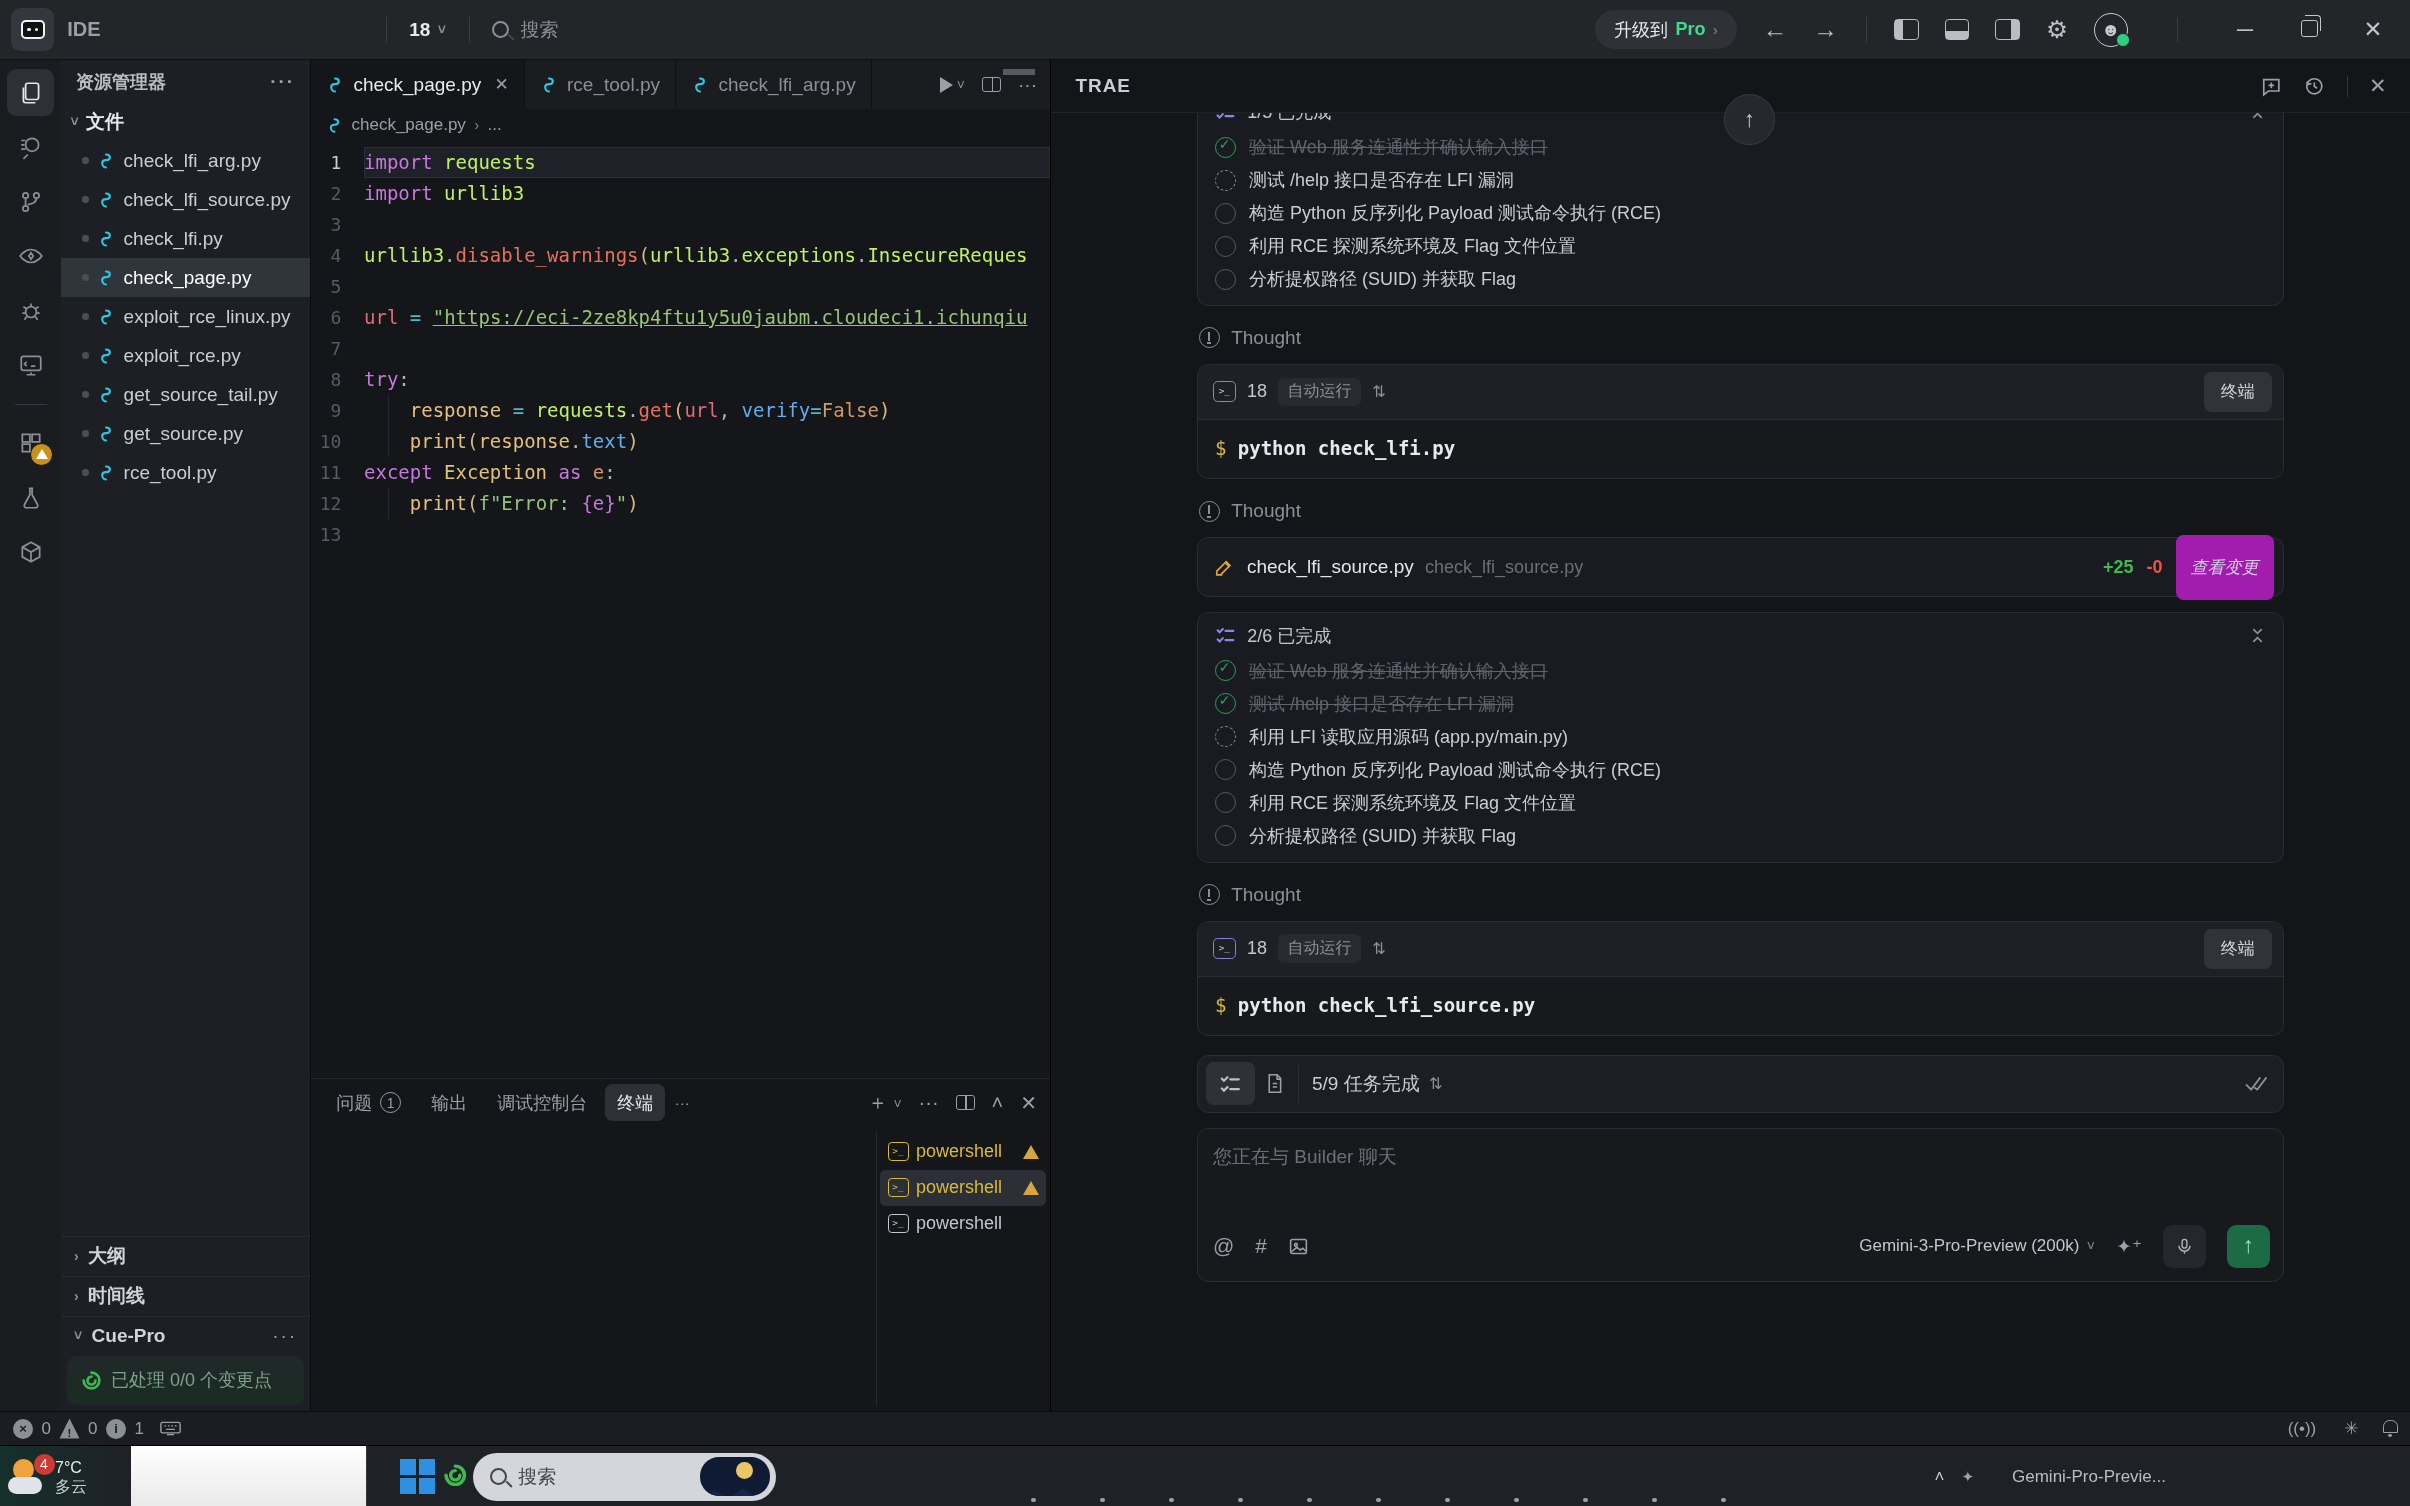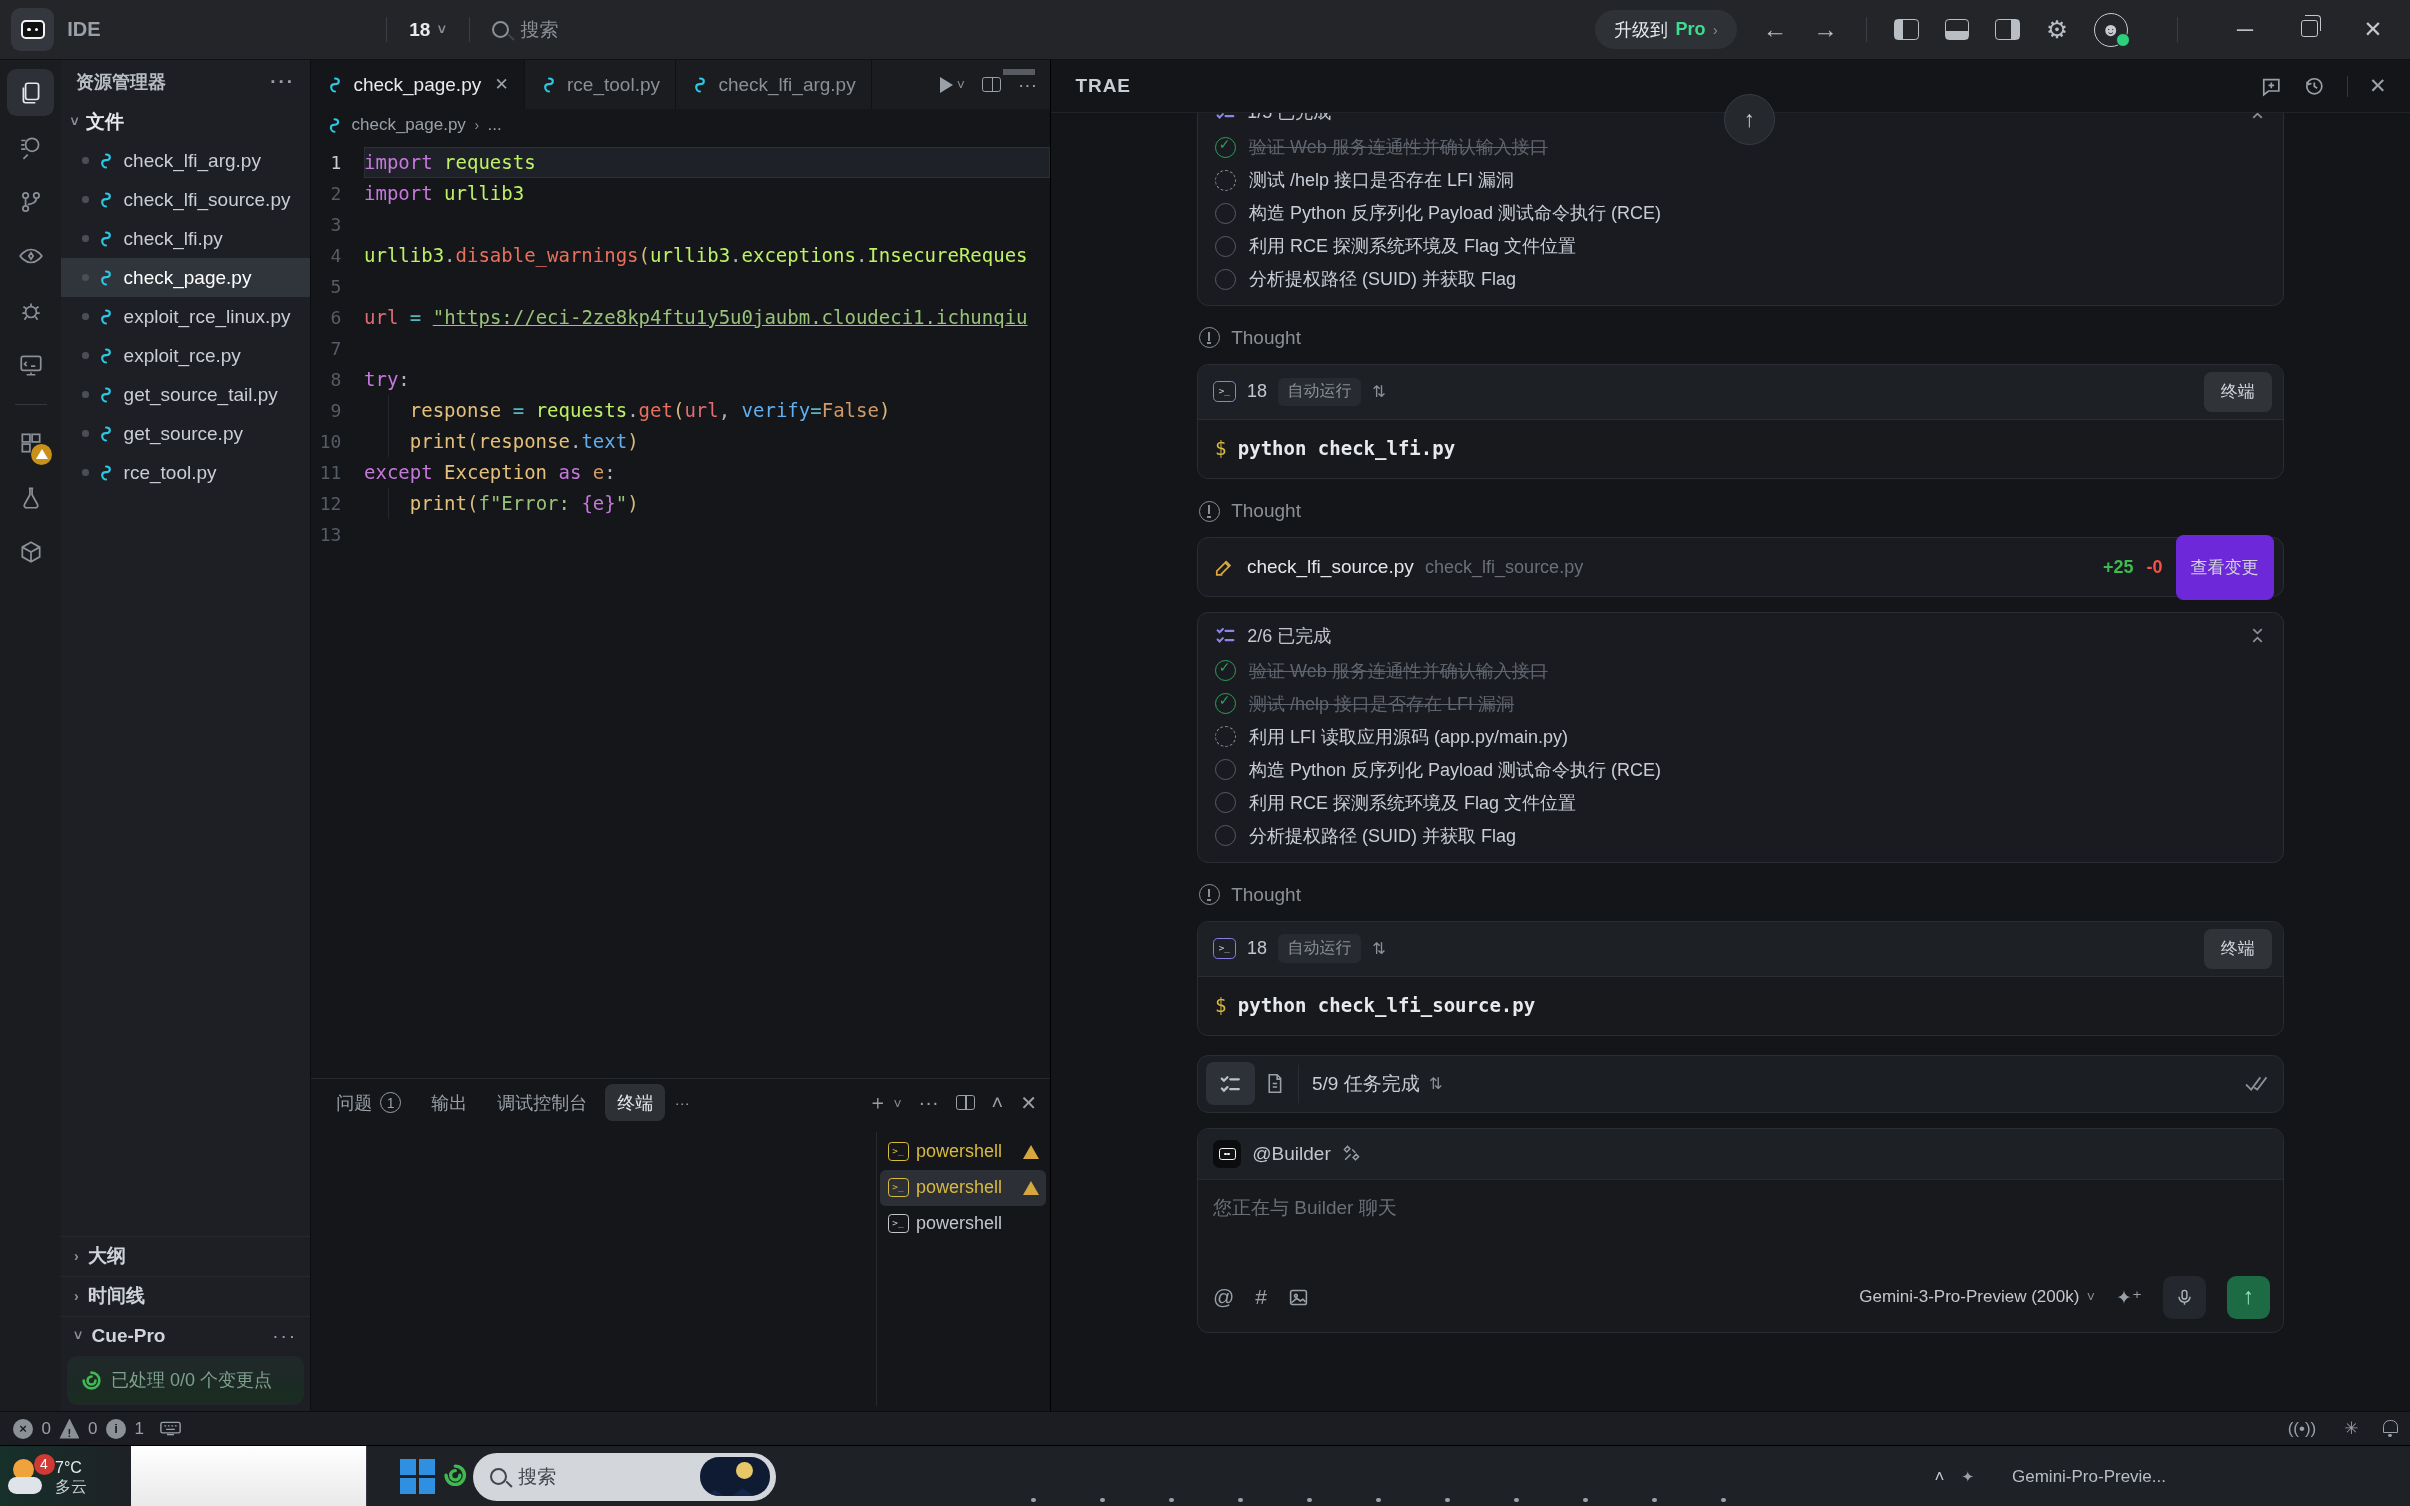--- a/index.html
+++ b/index.html
@@ -145,21 +145,21 @@
   .cmdline .dollar{color:#d7ba3f;font-weight:normal;margin-right:11.3px;}
   .outline-t{font-family:"DejaVu Sans Mono",monospace;font-size:18px;line-height:29px;color:#868c94;white-space:pre;}
 
   .filecard{display:flex;align-items:center;gap:11.3px;height:60px;padding:0 9.4px 0 15px;}
   .pencil{color:#d9a73e;display:flex;}
   .fc-name{font-size:19px;color:#e2e5ea;}
   .fc-dim{font-size:18px;color:#6b7077;}
   .fc-right{margin-left:auto;display:flex;align-items:center;gap:13px;}
   .fc-add{color:#3fb950;font-size:18px;font-weight:bold;}
   .fc-del{color:#f85149;font-size:18px;font-weight:bold;}
-  .fc-btn{background:#6d28d9;border-radius:7.5px;padding:21px 15px;font-size:17px;color:#d0d4da;}
+  .fc-btn{background:#a21caf;border-radius:7.5px;padding:21px 15px;font-size:17px;color:#d0d4da;font-style:italic;}
 
   .progress-row{display:flex;align-items:center;height:58px;background:#1b1e23;border:0.9px solid #2a2d34;border-radius:11.3px;margin-top:19px;padding:0 15px 0 7.5px;}
   .pr-cell{width:49px;height:43px;background:#2e3137;border-radius:7.5px;display:flex;align-items:center;justify-content:center;color:#b9c0c9;}
   .pr-doc{margin:0 3.8px 0 9.4px;color:#9aa0a8;display:flex;}
   .pr-div{width:0.9px;height:38px;background:#2a2d34;margin:0 13px 0 9.4px;}
   .pr-label{font-size:19px;color:#c9cdd4;margin-right:9.4px;}
   .pr-checks{margin-left:auto;color:#8b9097;}
 
   .inputcard{background:#17191d;border:0.9px solid #2a2d34;border-radius:11.3px;margin-top:15px;}
   .ic-head{display:flex;align-items:center;gap:11.3px;height:51px;padding:0 15px;background:#1d2025;border-radius:11.3px 11.3px 0 0;border-bottom:0.9px solid #26292e;}
@@ -783,31 +783,20 @@
           <span class="pr-label">5/9 任务完成</span>
           <span class="tc-ud">⇅</span>
           <span class="pr-checks">
             <svg width="24.5" height="21" viewBox="0 0 24 18" stroke="currentColor" fill="none" stroke-width="1.8">
                 <path d="M2 10l5 5L16 3M10 13l3 2L22 3"></path>
               </svg>
           </span>
         </div>
 
         <div class="inputcard">
-          <div class="ic-head">
-            <span class="builder-badge">
-                <span class="logo-face"></span>
-              </span>
-            <span class="ic-agent">@Builder</span>
-            <span class="ic-tools">
-              <svg width="19" height="19" viewBox="0 0 24 24" stroke="currentColor" fill="none" stroke-width="1.8">
-                  <path d="M4 20l7-7M13 7l4 4M3 7l4-4 3 3-4 4zM14 17l3 3 4-4-3-3z"></path>
-                </svg>
-            </span>
-          </div>
           <div class="ic-body">您正在与 Builder 聊天</div>
           <div class="ic-foot">
             <span>@</span>
             <span>#</span>
             <span>
               <svg width="21" height="21" viewBox="0 0 24 24" stroke="currentColor" fill="none" stroke-width="1.8">
                   <rect x="3" y="4" width="18" height="16" rx="2"></rect>
                   <circle cx="9" cy="10" r="1.6"></circle>
                   <path d="M4 18l6-5 4 3 3-2 3 3"></path>
                 </svg>

